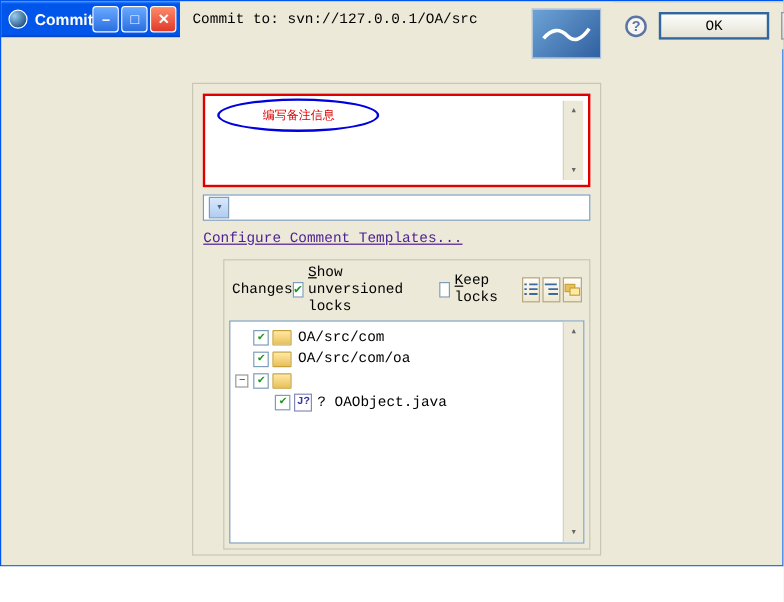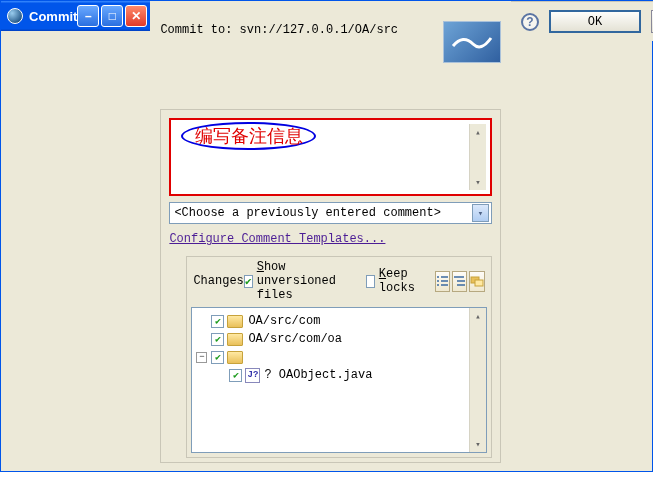--- a/index.html
+++ b/index.html
@@ -5,31 +5,31 @@
 * { box-sizing: border-box; margin: 0; padding: 0; }
 body { font-family: "Microsoft Sans Serif", Tahoma, sans-serif; font-size: 12px; background: #fff; }
 .window { width: 653px; height: 472px; border: 1px solid #0055ea; background: #ece9d8; display: flex; flex-direction: row; }
 .titlebar { height: 30px; background: linear-gradient(to bottom, #3b8cff 0%, #0055ea 8%, #0055ea 92%, #003fc0 100%); display: flex; align-items: center; padding: 0 3px 0 6px; color: #fff; font-weight: bold; }
 .titlebar .app-icon { width: 16px; height: 16px; margin-right: 6px; background: radial-gradient(circle at 30% 30%, #9ce, #036); border-radius: 50%; border: 1px solid #fff; }
 .titlebar .title { flex: 1; font-size: 13px; }
 .titleBtns { display: flex; gap: 2px; }
 .tb { width: 22px; height: 22px; border: 1px solid #fff; border-radius: 3px; display: flex; align-items: center; justify-content: center; font-weight: bold; color: #fff; font-size: 12px; }
 .tb-min, .tb-max { background: linear-gradient(to bottom, #6aa9ff, #2a6fe0); }
 .tb-close { background: linear-gradient(to bottom, #ff8a6a, #e03a2a); }
-.client { flex: 1; display: flex; flex-direction: column; padding: 20px 10px 8px 10px; font-family: "Courier New", monospace; font-size: 12px; gap: 26px; }
+.client { flex: 1; display: flex; flex-direction: column; padding: 6px 10px 8px 10px; font-family: "Courier New", monospace; font-size: 12px; }
 .header-row { display: flex; align-items: flex-start; }
 .header-text { flex: 1; line-height: 18px; }
 .header-text div { white-space: pre; }
 .brand { width: 58px; height: 42px; background: linear-gradient(135deg, #6da3d6, #3060a0); border: 1px solid #a9c1da; margin-left: 8px; display: flex; align-items: center; justify-content: center; }
 .brand svg { width: 42px; height: 24px; }
 .main-panel { flex: 1; margin-top: 20px; border: 1px solid #c9c6b7; background: #ece9d8; padding: 8px 8px 4px 8px; display: flex; flex-direction: column; }
 .comment-wrap { position: relative; }
 .comment-box { border: 2px solid #e00000; background: #fff; height: 78px; padding: 4px; position: relative; display: flex; }
 .comment-text-area { flex: 1; border: none; outline: none; resize: none; font-family: inherit; font-size: 12px; }
-.annot { position: absolute; left: 10px; top: 2px; width: 135px; height: 28px; border: 2px solid #0000e0; border-radius: 50%; display: flex; align-items: center; justify-content: center; color: #e00000; font-family: "SimSun", sans-serif; font-size: 18px; background: transparent; pointer-events: none; }
+.annot { position: absolute; left: 10px; top: 2px; width: 135px; height: 28px; border: 2px solid #0000e0; border-radius: 50%; display: flex; align-items: center; justify-content: center; color: #e00000; font-family: "SimSun", sans-serif; font-size: 10px; background: transparent; pointer-events: none; }
 .scroll-arrow { width: 17px; background: #ece9d8; border-left: 1px solid #d6d3c4; display: flex; flex-direction: column; justify-content: space-between; }
 .sa-btn { height: 16px; display: flex; align-items: center; justify-content: center; color: #666; font-size: 9px; }
 .prev-comment { margin-top: 6px; height: 22px; border: 1px solid #7f9db9; background: #fff; display: flex; align-items: center; padding: 0 2px 0 4px; }
 .prev-comment span { flex: 1; color: #000; }
 .dd-btn { width: 17px; height: 18px; background: linear-gradient(#dbe8fb,#b0cdf2); border: 1px solid #7f9db9; display: flex; align-items: center; justify-content: center; font-size: 9px; color: #4d6185; }
 .link { margin-top: 8px; color: #4c1d95; text-decoration: underline; cursor: pointer; font-family: "Courier New", monospace; }
 .changes-panel { margin-top: 10px; border: 1px solid #c9c6b7; background: #ece9d8; flex: 1; display: flex; flex-direction: column; margin-left: 17px; }
 .changes-hdr { display: flex; align-items: center; padding: 3px 6px; }
 .changes-hdr .lbl { font-family: "Courier New", monospace; }
 .changes-hdr .sp { flex: 1; }
@@ -86,33 +86,32 @@
             <div class="sa-btn">▴</div>
             <div class="sa-btn">▾</div>
           </div>
           <div class="annot">
               <span>编写备注信息</span>
             </div>
         </div>
       </div>
 
       <div class="prev-comment">
-        <span>&lt;Choose a previously entered comment&gt;</span>
         <div class="dd-btn">▾</div>
       </div>
 
       <a class="link">Configure Comment Templates...</a>
 
       <div class="changes-panel">
         <div class="changes-hdr">
           <span class="lbl">Changes</span>
           <span class="sp"></span>
           <label class="cbx">
             <span class="box">✔</span>
-            <span><span class="ul">S</span><span>how unversioned files</span></span>
+            <span><span class="ul">S</span><span>how unversioned locks</span></span>
           </label>
           <label class="cbx">
             <span class="box"></span>
             <span><span class="ul">K</span><span>eep locks</span></span>
           </label>
           <div class="tbtn">
             <svg width="13" height="12">
                 <g stroke="#3b6aa0" stroke-width="1.5">
                   <line x1="1" y1="2" x2="3" y2="2"></line>
                   <line x1="5" y1="2" x2="12" y2="2"></line>

